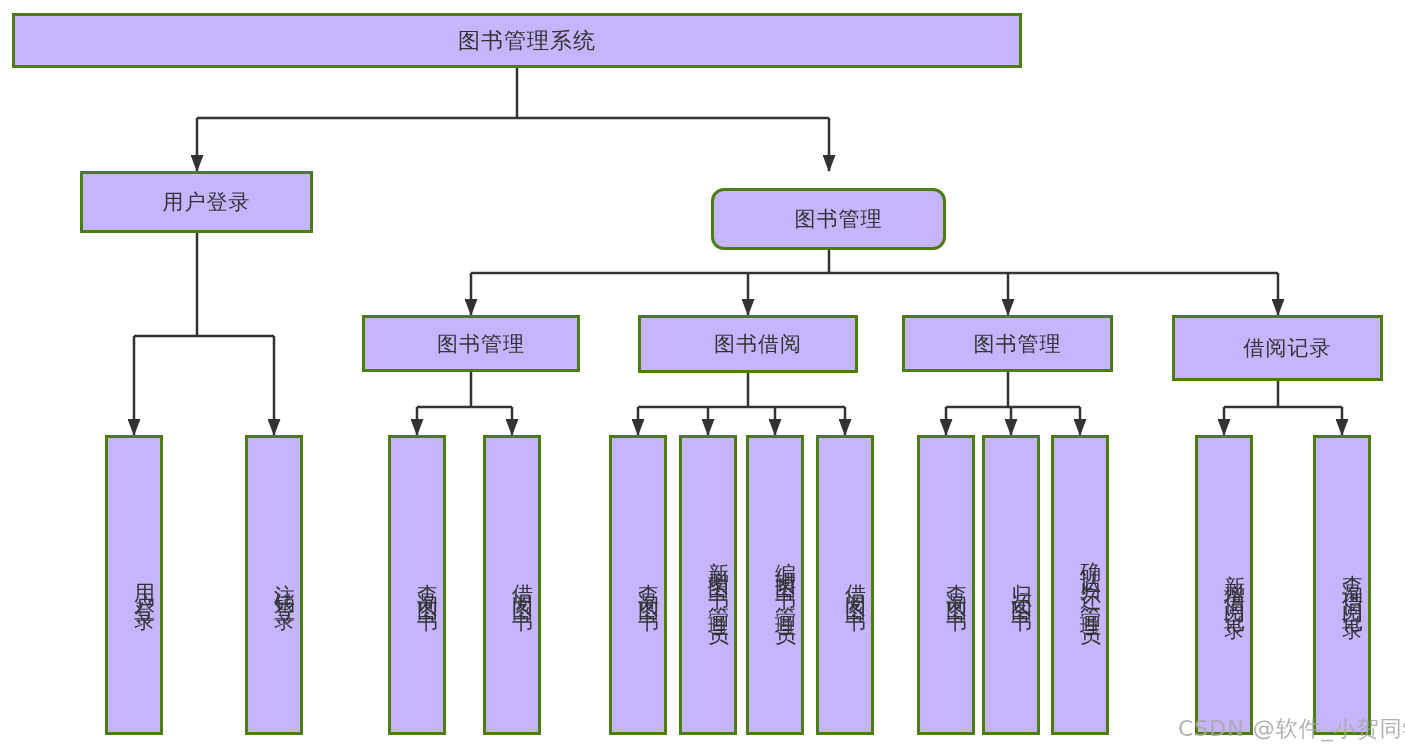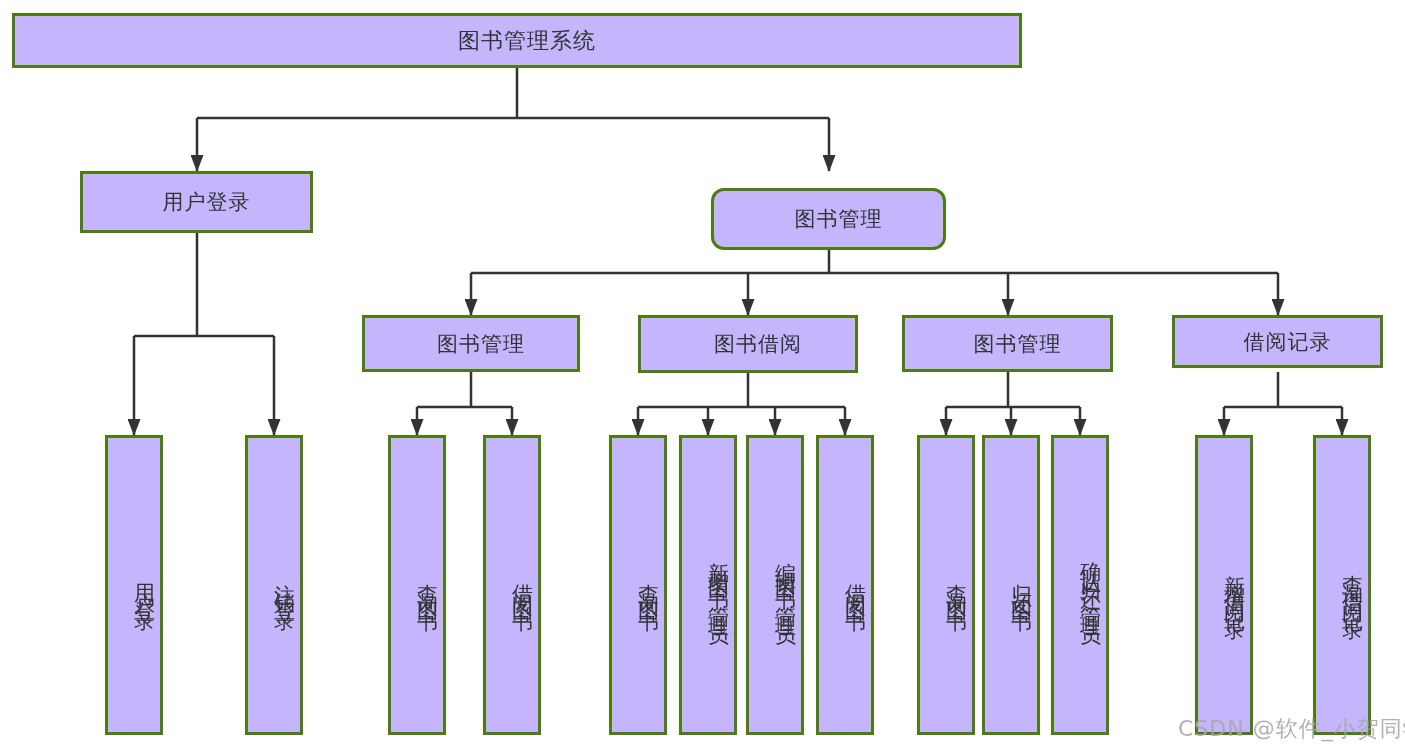--- a/index.html
+++ b/index.html
@@ -116,21 +116,21 @@
   </svg>
 
   <div class="box root" style="left:12px; top:13px; width:1010px; height:55px;">图书管理系统</div>
 
   <div class="box" style="left:80px; top:171px; width:233px; height:62px;">用户登录</div>
   <div class="box" style="left:711px; top:188px; width:235px; height:62px;border-radius:13px;">图书管理</div>
 
   <div class="box" style="left:362px; top:315px; width:218px; height:57px;">图书管理</div>
   <div class="box" style="left:638px; top:315px; width:220px; height:58px;">图书借阅</div>
   <div class="box" style="left:902px; top:315px; width:211px; height:57px;">图书管理</div>
-  <div class="box" style="left:1172px; top:315px; width:211px; height:53px;">借阅记录</div>
+  <div class="box" style="left:1172px; top:315px; width:211px; height:66px;">借阅记录</div>
 
   <div class="box leaf" style="left:105px;">
     <span>用户登录</span>
   </div>
   <div class="box leaf" style="left:245px;">
     <span>注销登录</span>
   </div>
 
   <div class="box leaf" style="left:388px;">
     <span>查询图书</span>

